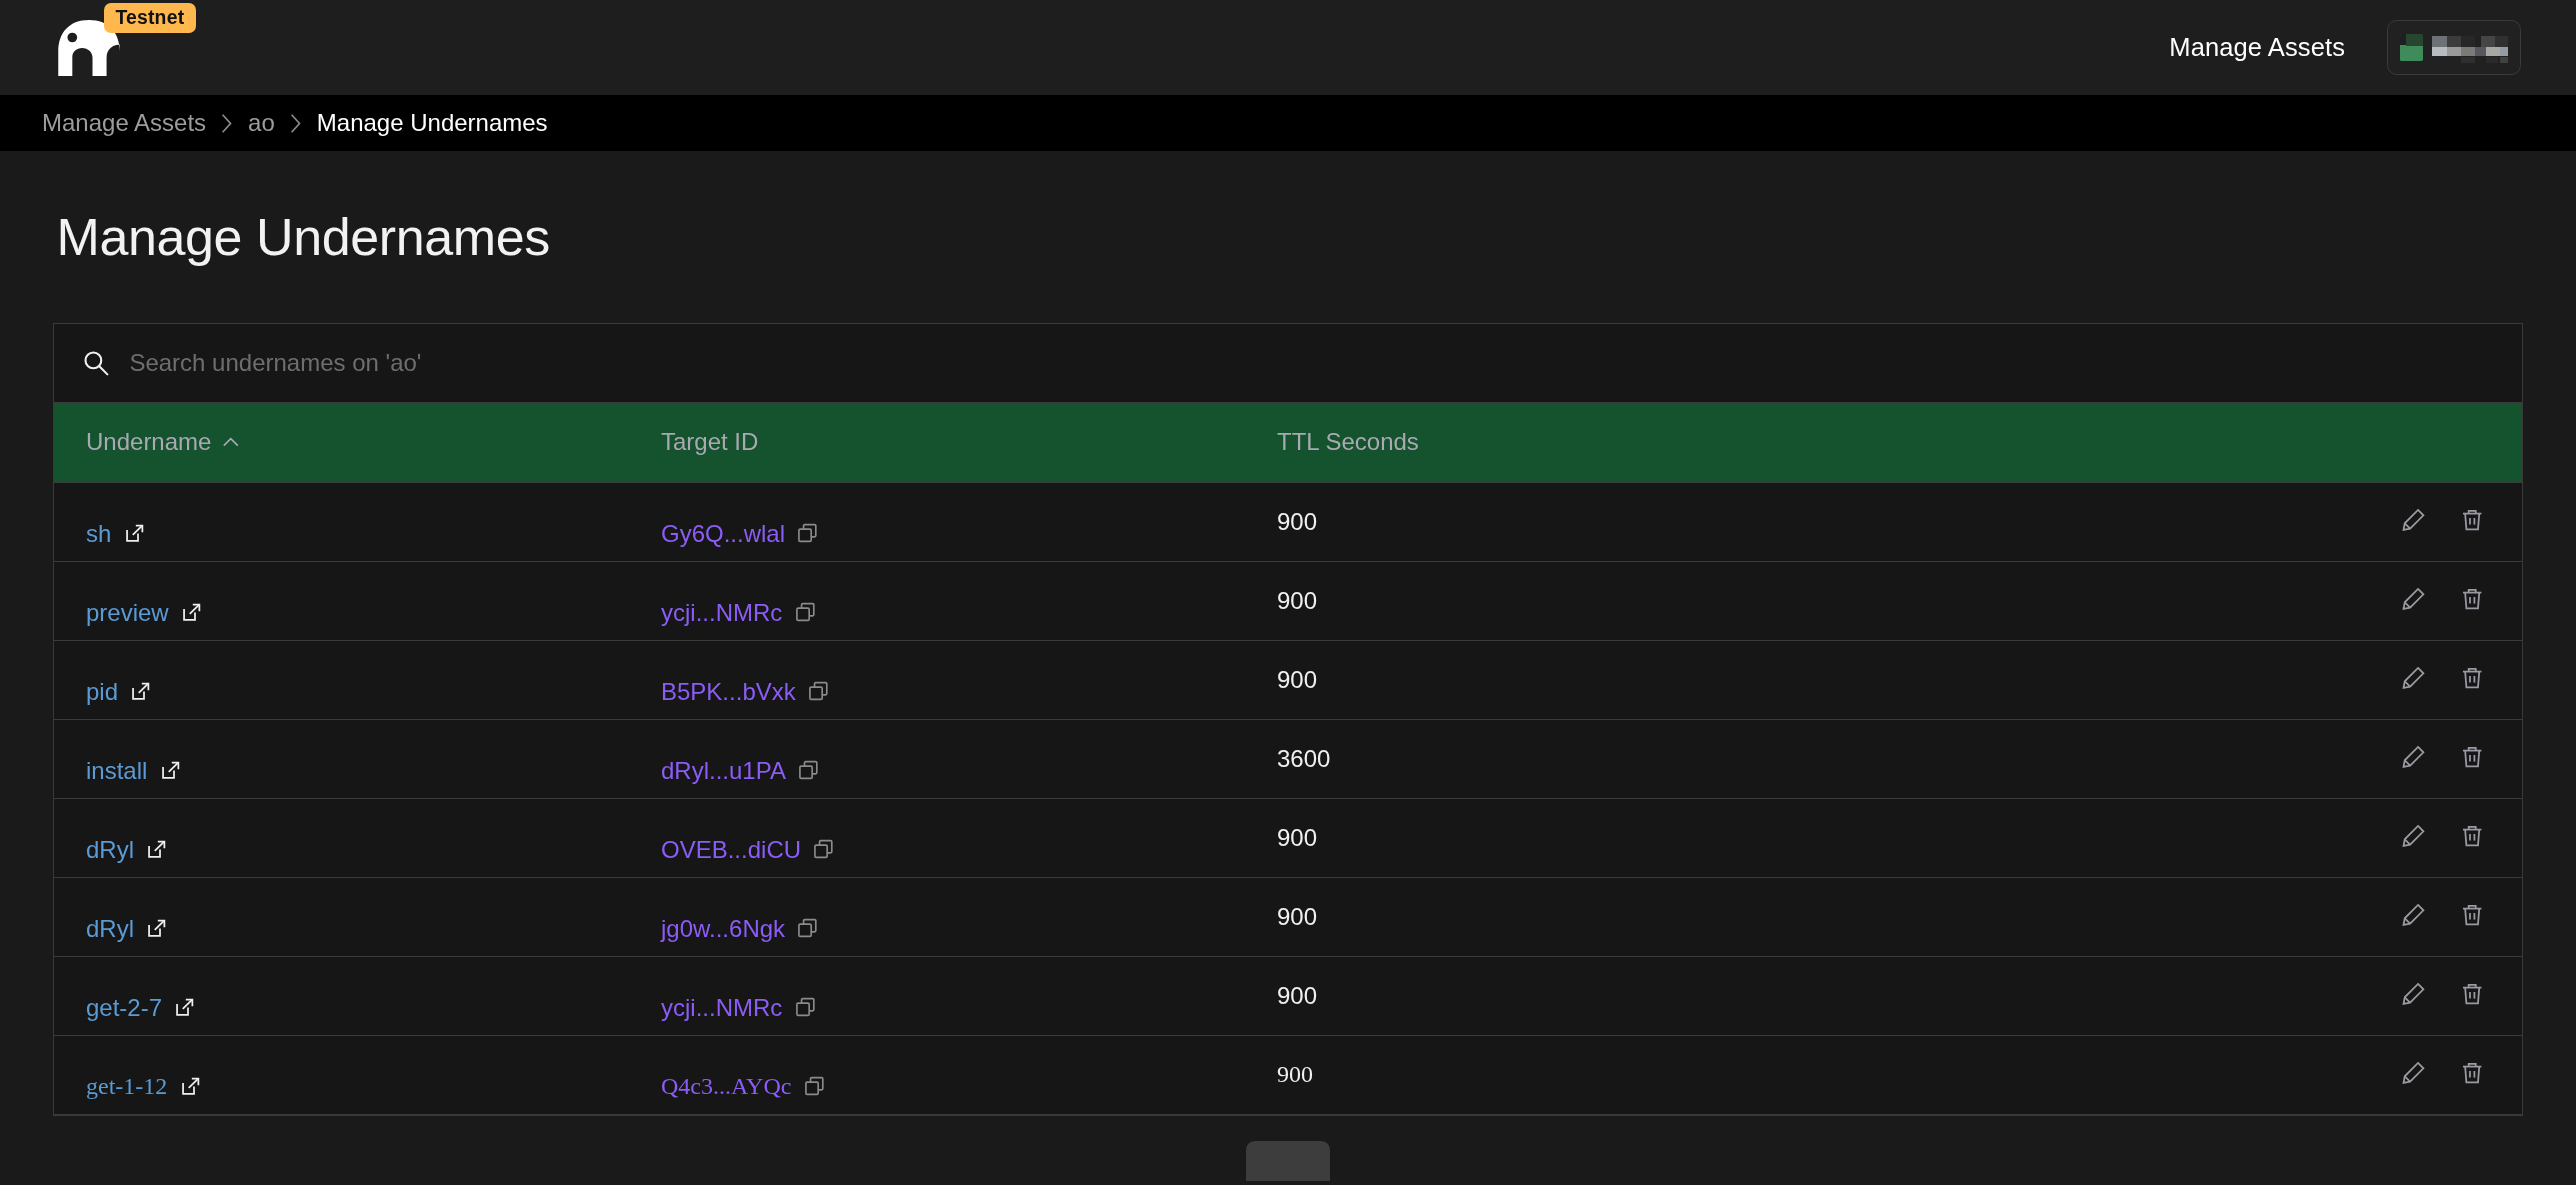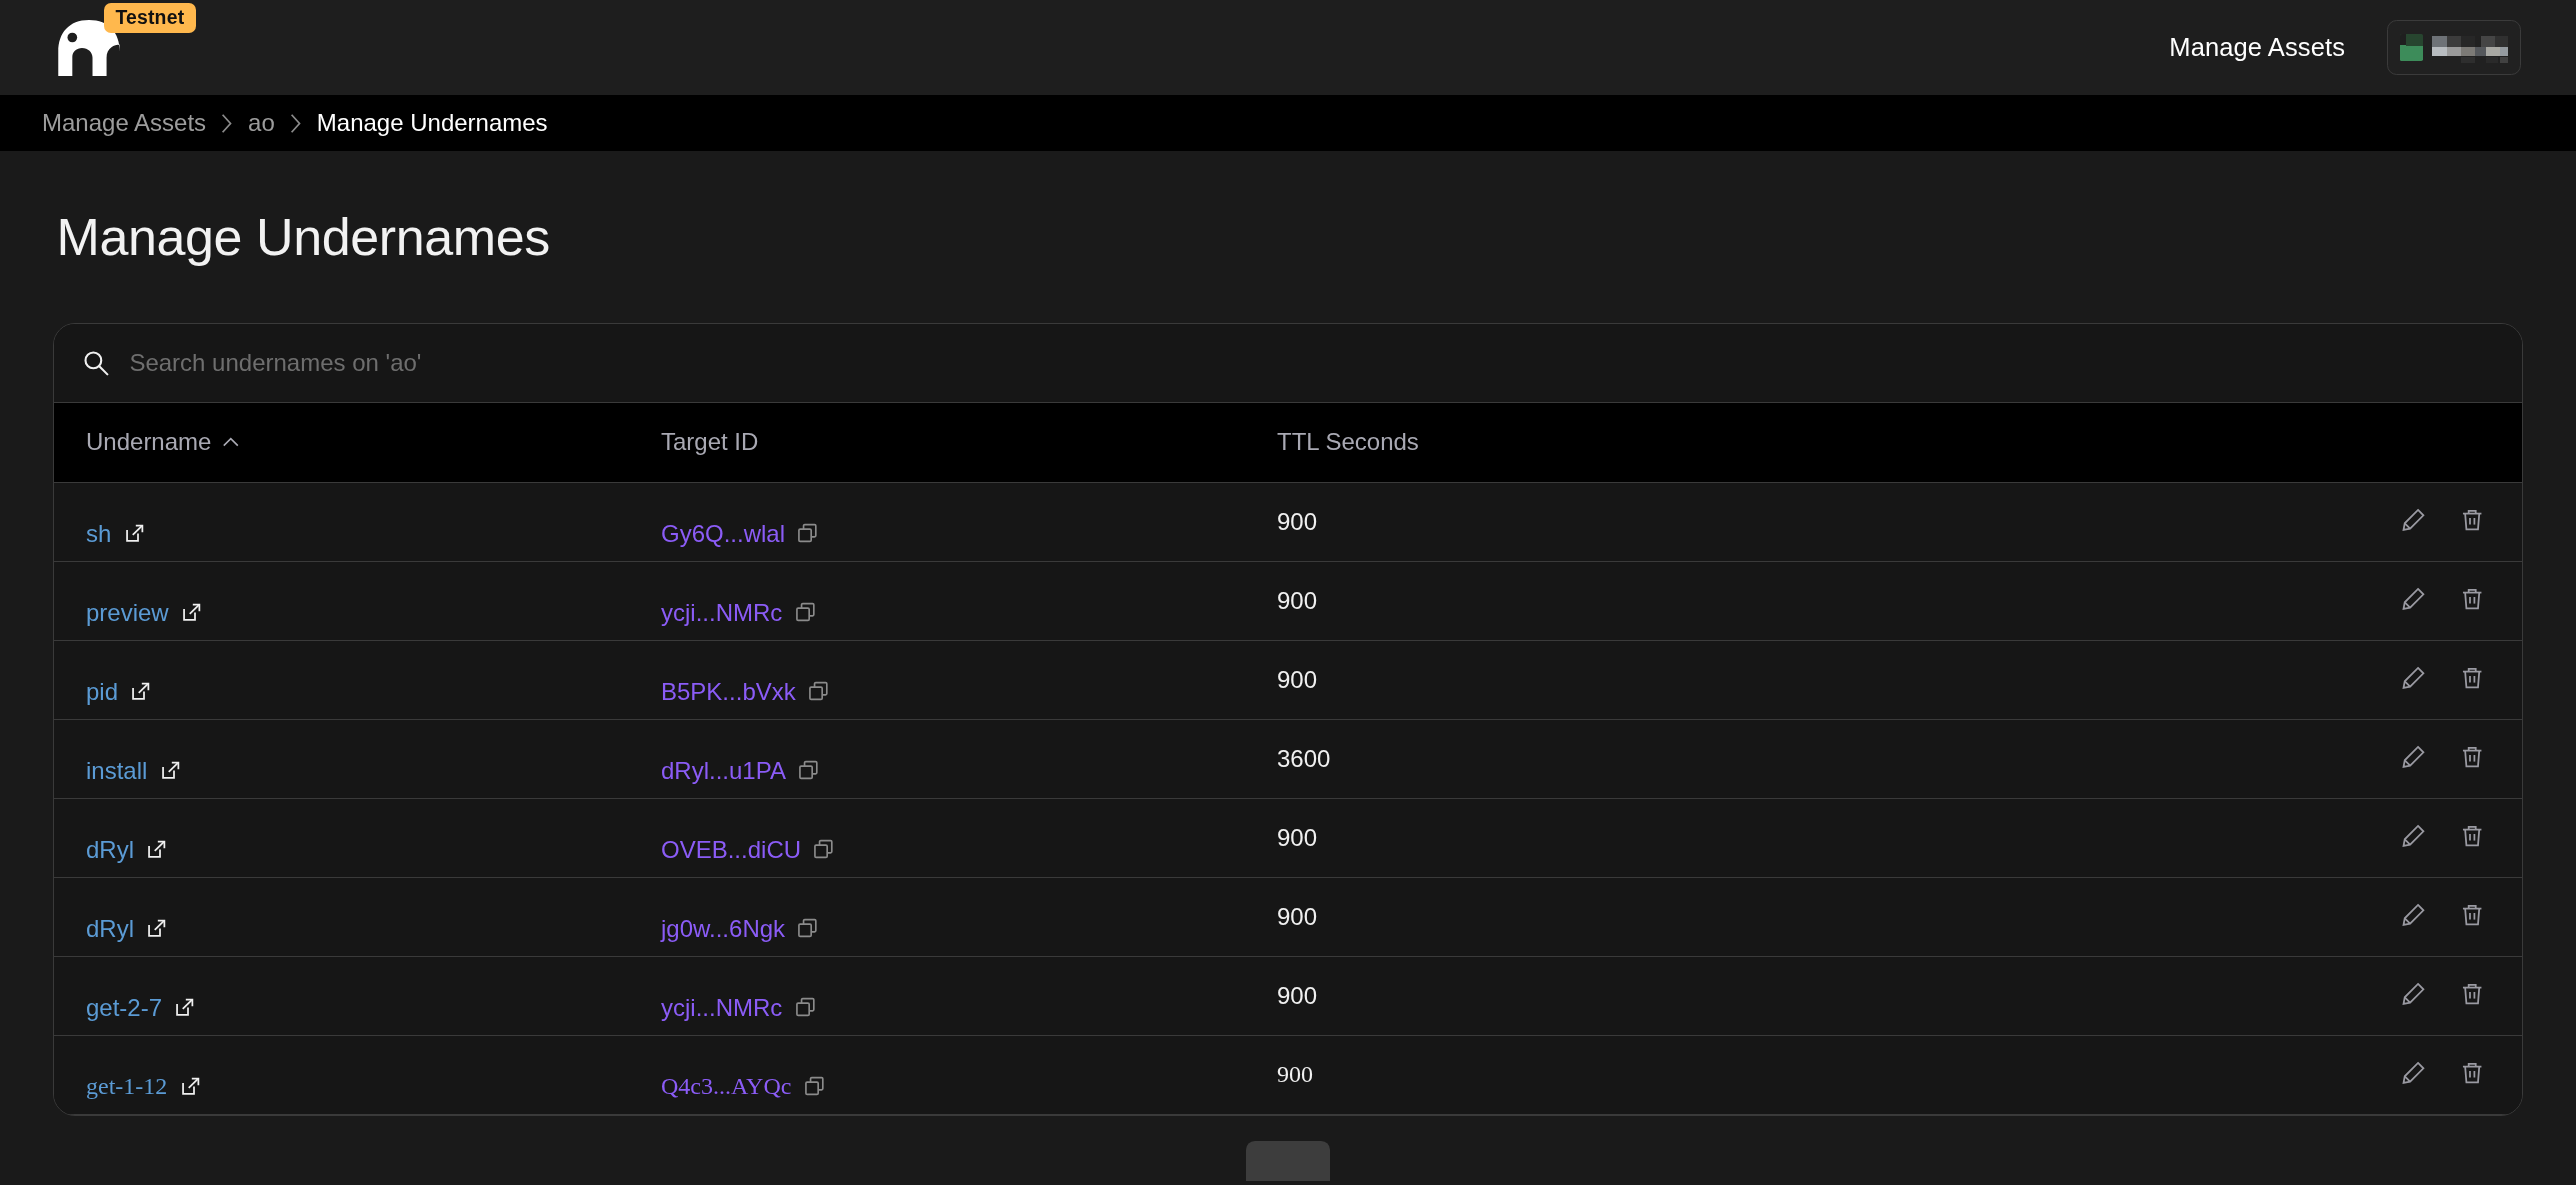--- a/index.html
+++ b/index.html
@@ -151,21 +151,21 @@
     font-size: 52px;
     font-weight: normal;
     letter-spacing: -0.4px;
     padding: 56px 0 0 3.5px;
   }
 
   
   .table-card {
     margin-top: 56px;
     border: 0.9px solid #3a3a3a;
-    border-radius: 22px;
+    border-radius: 0;
     background: #161616;
     overflow: hidden;
     width: 2470px;
   }
 
   .search-row {
     height: 79px;
     display: flex;
     align-items: center;
     gap: 19.4px;
@@ -194,21 +194,21 @@
   }
 
   thead th {
     text-align: left;
     font-weight: normal;
     color: #a9a9b3;
     font-size: 24px;
     height: 79px;
     padding: 0;
     border-bottom: 0.9px solid #3a3a3a;
-    background: #000000;
+    background: #14532d;
     vertical-align: middle;
   }
 
   th.col-undername { width: 607px; padding-left: 32px; }
   th.col-target    { width: 616px; }
   th.col-ttl       { width: 912px; }
   th.col-actions   { width: auto; }
 
   .th-inner { display: inline-flex; align-items: center; gap: 10.6px; cursor: pointer; }
 

